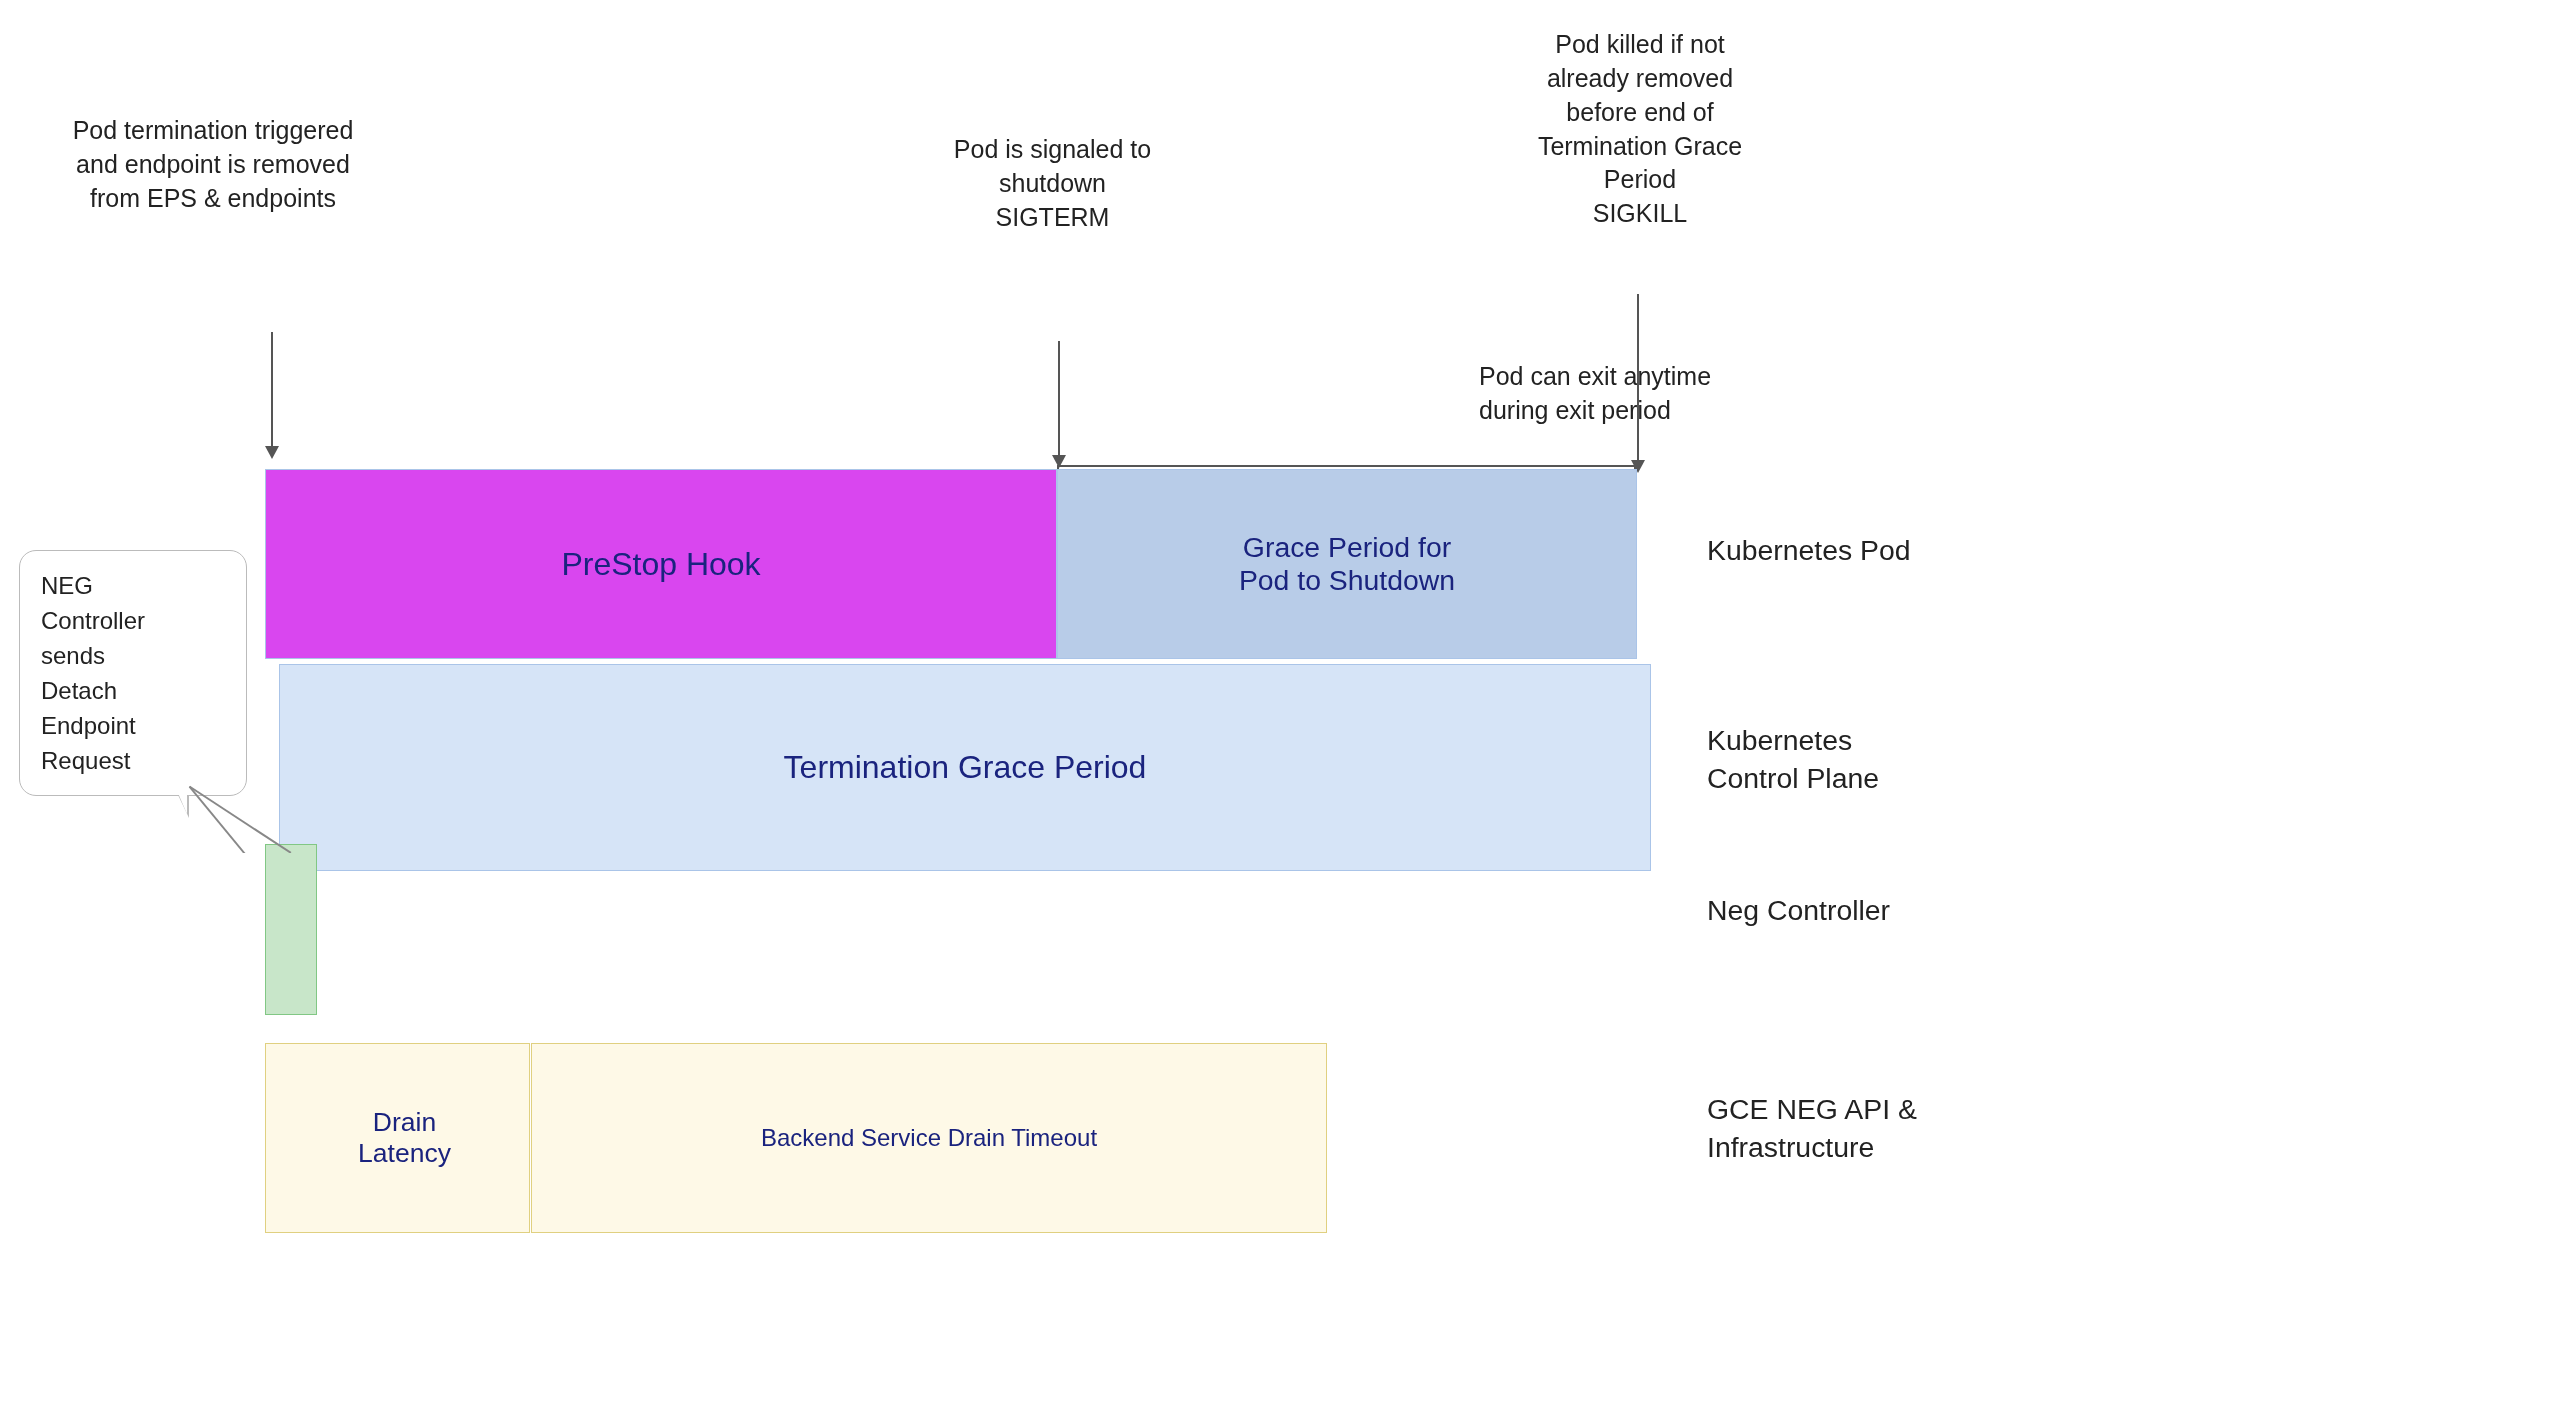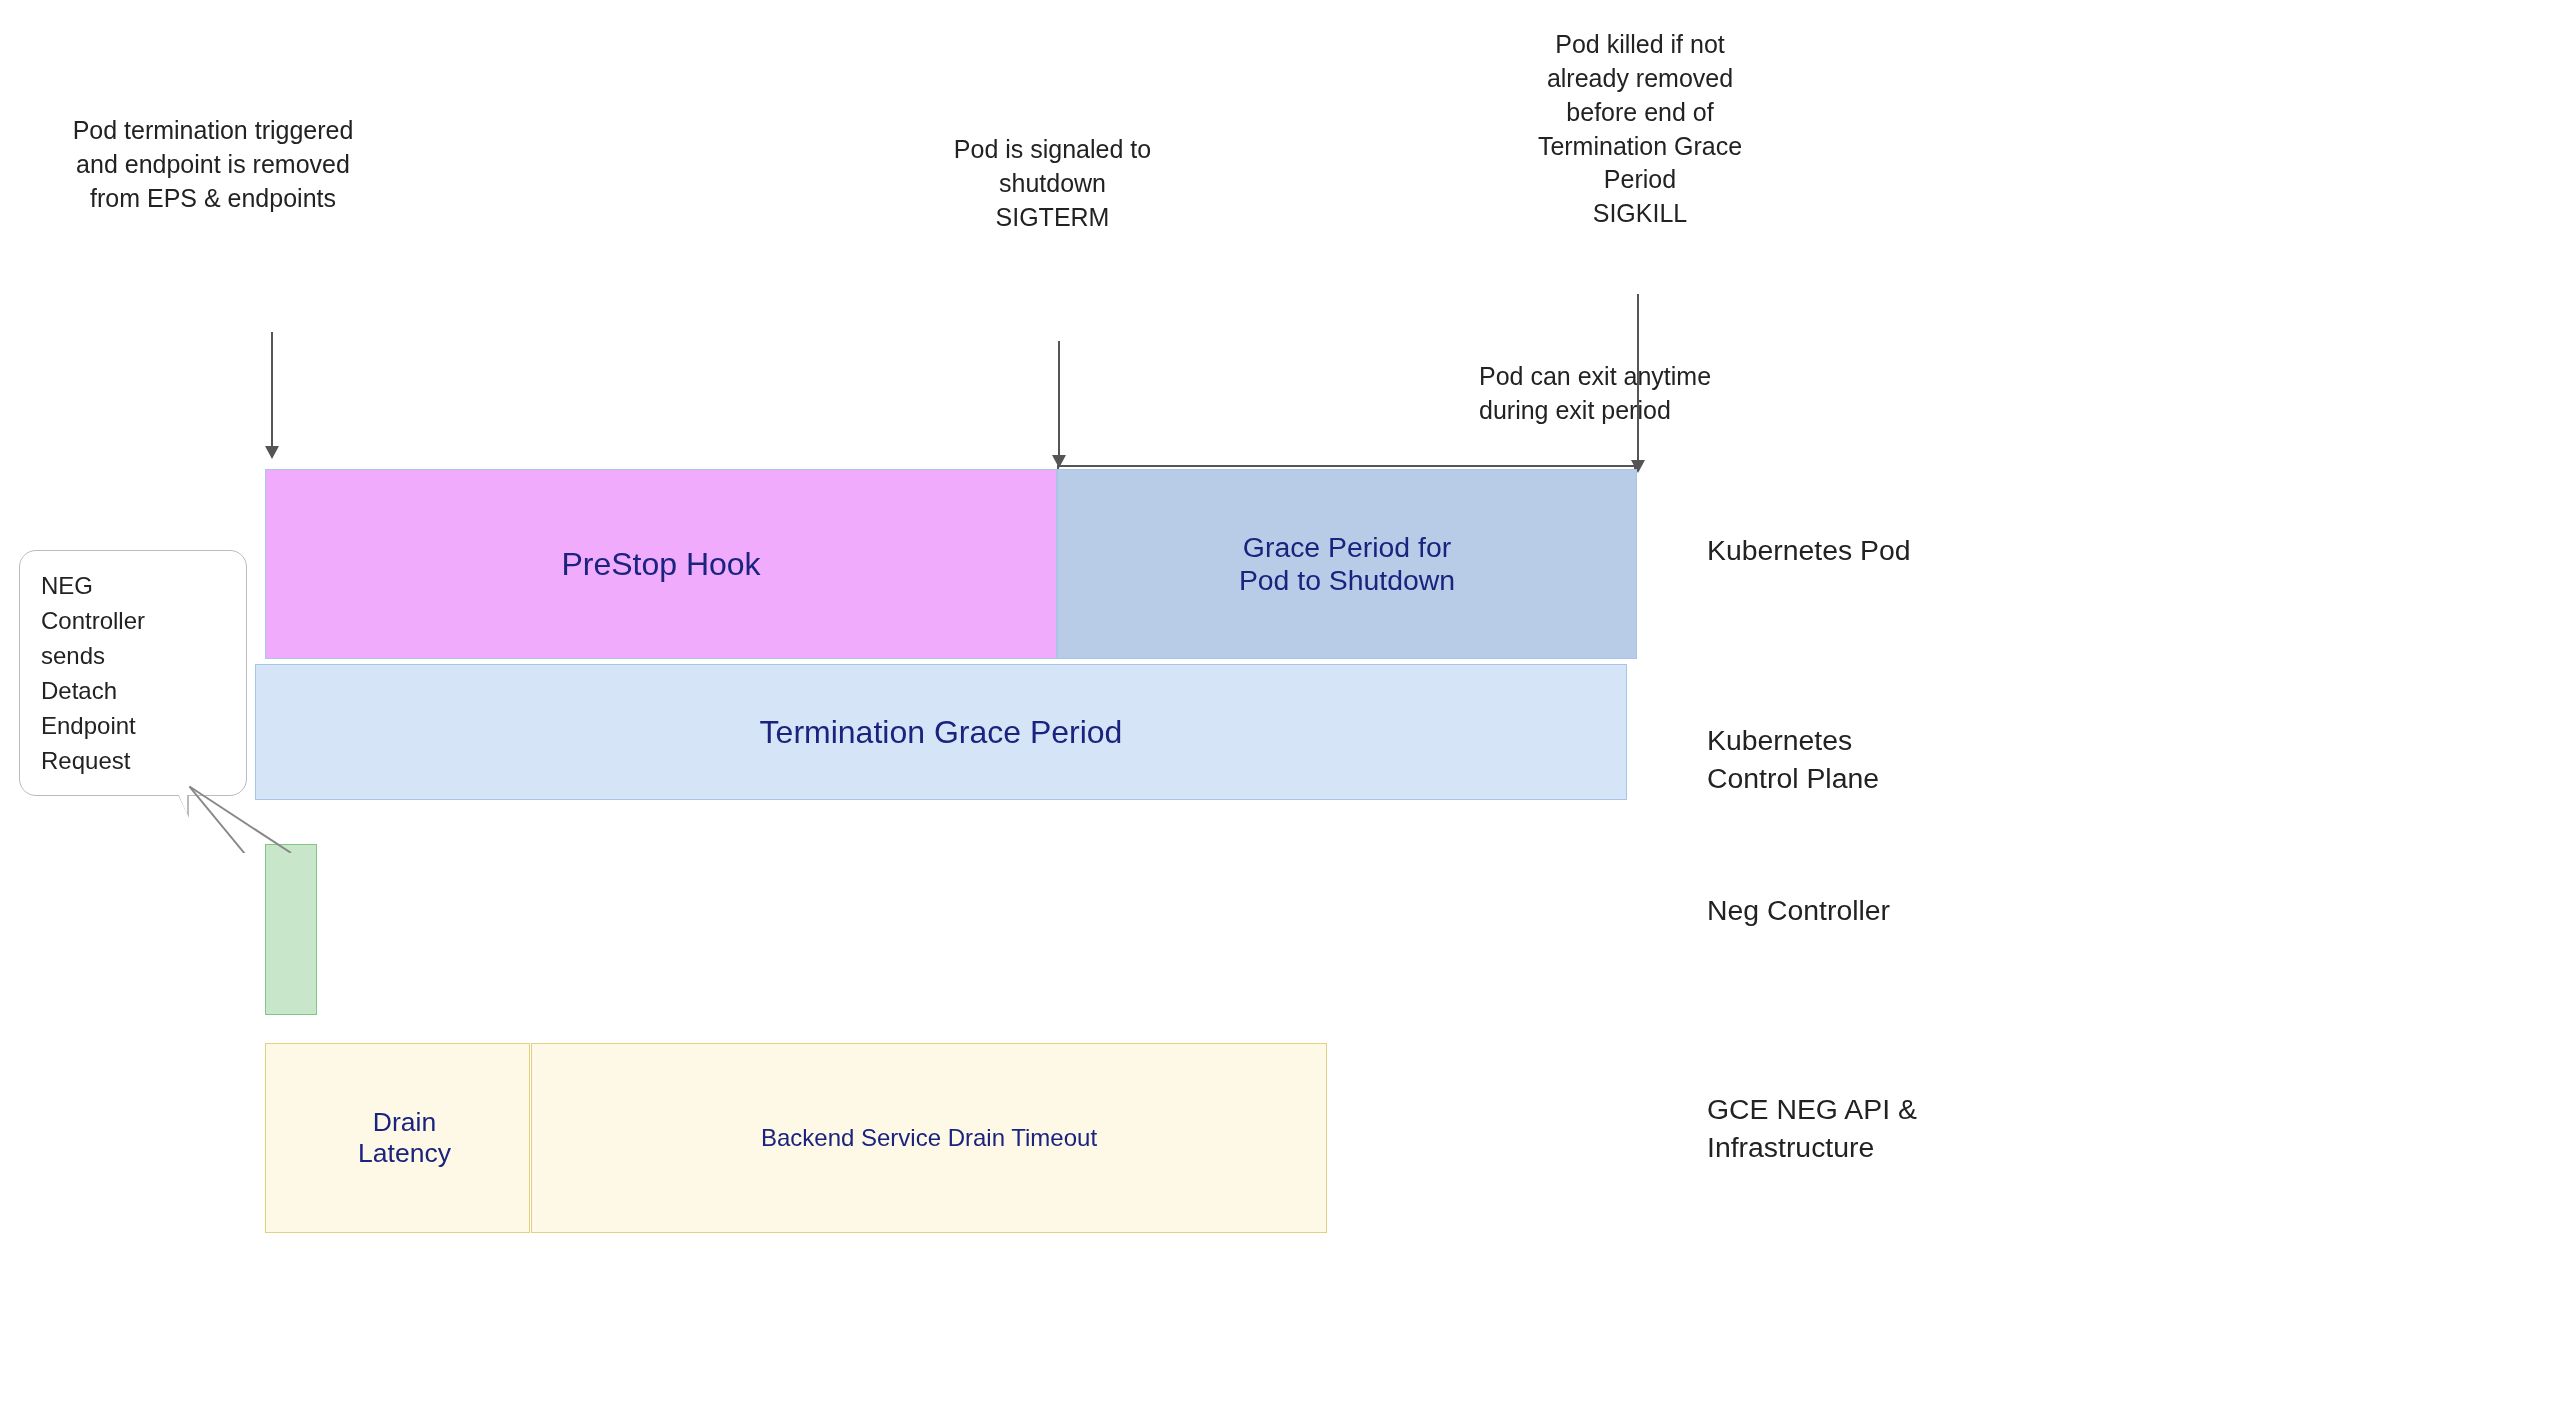--- a/index.html
+++ b/index.html
@@ -53,21 +53,21 @@
       display: flex;
       align-items: center;
       justify-content: center;
       text-align: center;
       font-size: 28.4px;
       font-weight: 500;
       color: #1a237e;
     }
 
     .block-prestop {
-      background: #f0abfc;
+      background: #d946ef;
     }
     .block-grace {
       background: #b8cce8;
     }
     .block-termgrace {
       background: #d6e4f7;
     }
     .block-neg-green {
       background: #c8e6c9;
       border-color: #81c784;
@@ -197,21 +197,21 @@
 
   <div class="block block-prestop" style="left:265px; top:469px; width:792px; height:190px; font-size:32px;">
     <span>PreStop Hook</span>
   </div>
 
   <div class="block block-grace" style="left:1057px; top:469px; width:580px; height:190px; font-size:28.4px;">
     <span style="white-space:pre-line;">Grace Period for
 Pod to Shutdown</span>
   </div>
 
-  <div class="block block-termgrace" style="left:255px; top:664px; width:1372px; height:136px; font-size:32px;">
+  <div class="block block-termgrace" style="left:279px; top:664px; width:1372px; height:207px; font-size:32px;">
     <span>Termination Grace Period</span>
   </div>
 
   <div class="block block-neg-green" style="left:265px; top:844px; width:52px; height:171px;">
   </div>
 
   <div class="neg-bubble" style="left:19px; top:550px; width:228px;">
     <span style="white-space:pre-line; font-size:24px;">NEG
 Controller
 sends

